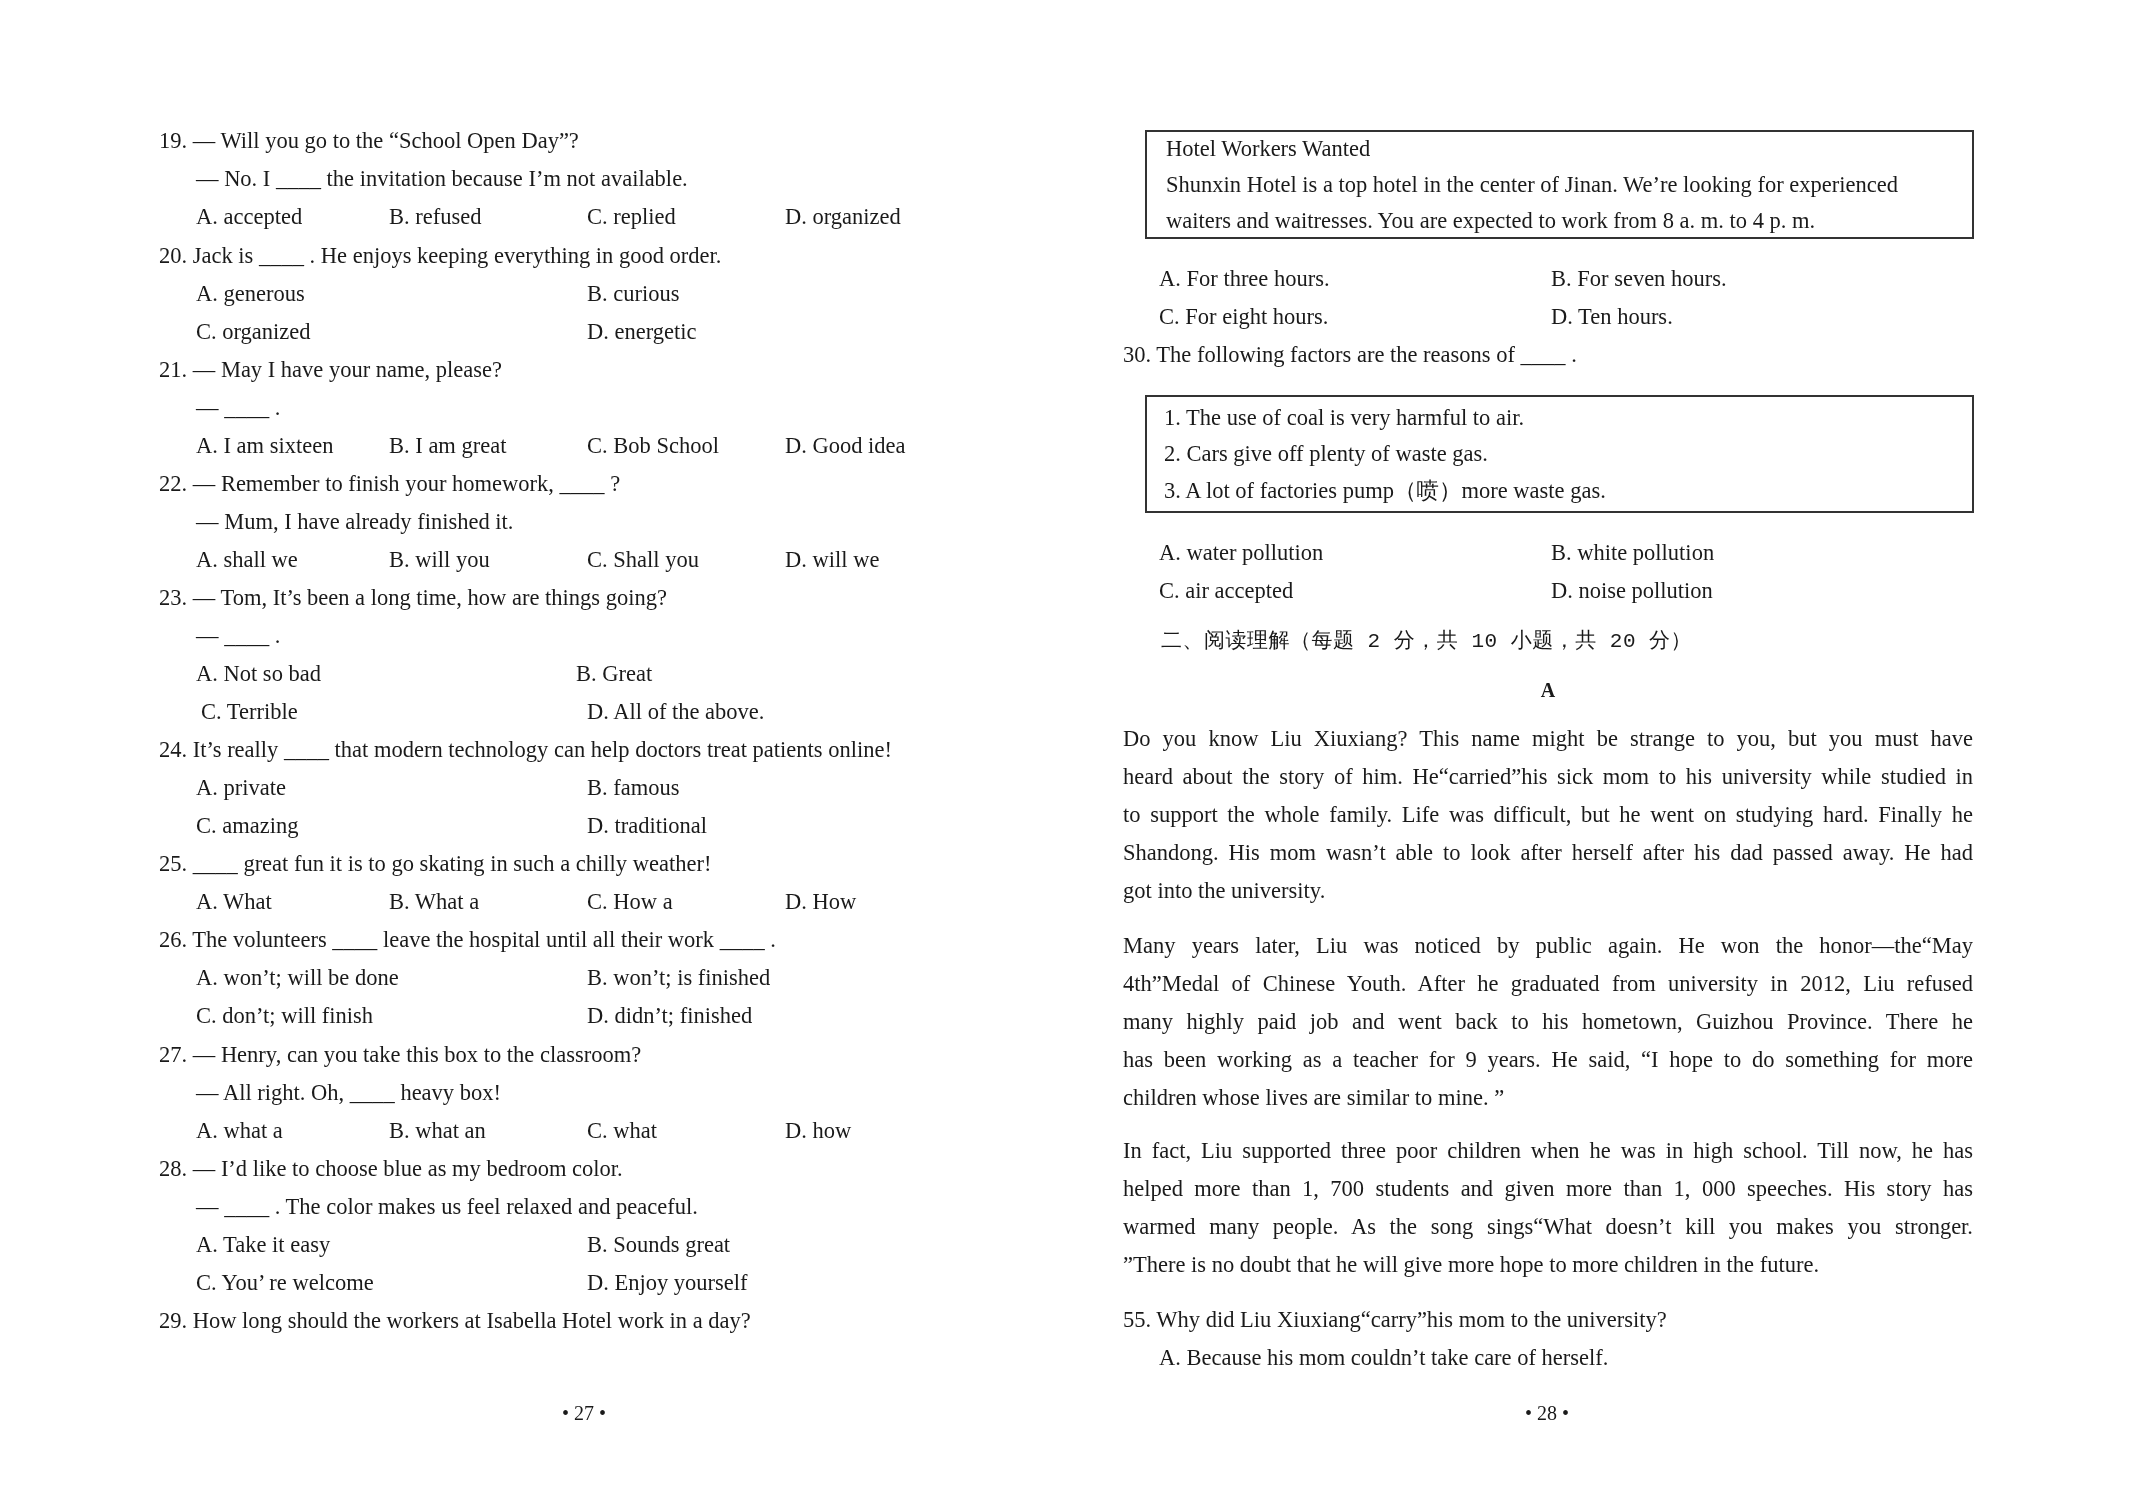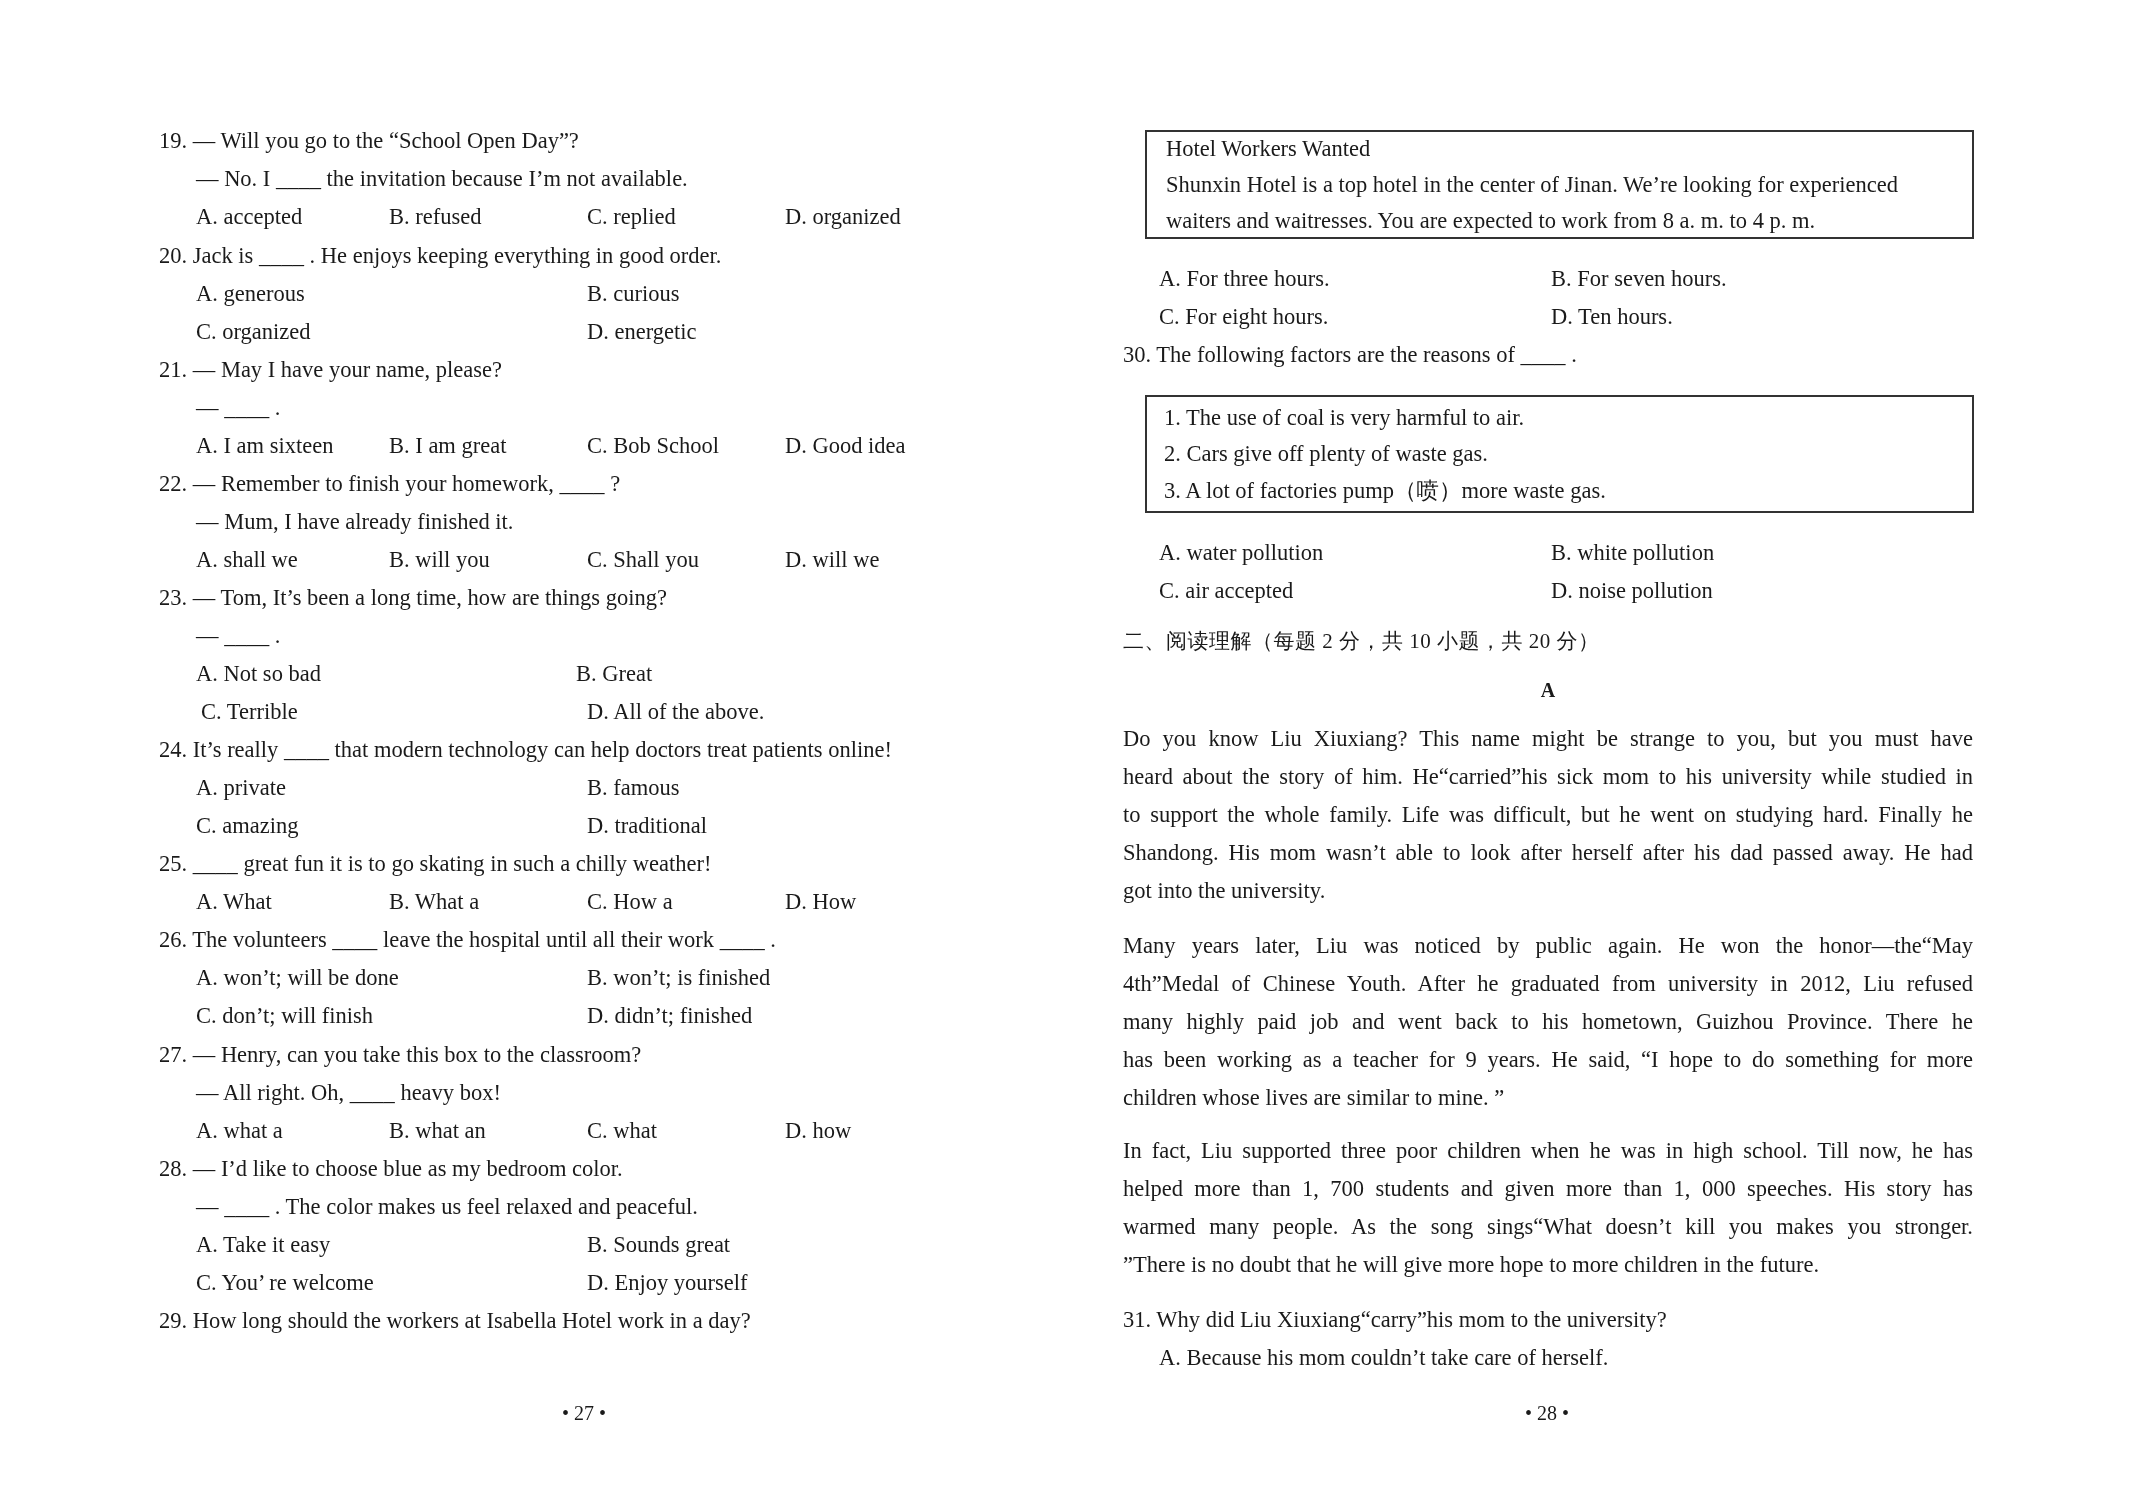--- a/index.html
+++ b/index.html
@@ -2,21 +2,21 @@
 <html><head>
 <meta charset="utf-8">
 <style>
   html, body { margin:0; padding:0; background:#ffffff; }
   body {
     width:2131px; height:1508px; position:relative; overflow:hidden;
     font-family:"Liberation Serif", "DejaVu Serif", serif;
     color:#1a1a1a; font-size:22.5px;
   }
   .ln { position:absolute; white-space:nowrap; line-height:1; transform:translateY(-50%); }
-  .cn { font-family:Liberation Serif, serif; font-size:21px; letter-spacing:0.5px; }
+  .cn { font-family:Liberation Mono, monospace; font-size:21px; letter-spacing:0.5px;margin-left:38px; }
   .box { position:absolute; border:2px solid #333; box-sizing:border-box; }
   .para { position:absolute; left:1123px; width:850px; text-align:justify; text-align-last:justify; line-height:38px; }
   .pline { display:block; height:38px; white-space:nowrap; text-align:justify; text-align-last:justify; }
   .pline.end { text-align-last:left; }
   .pnum { position:absolute; transform:translate(-50%,-50%); font-size:20px; white-space:nowrap; }
   .bold { font-weight:bold; }
 </style>
 </head>
 <body>
 
@@ -172,19 +172,19 @@
   </div>
 
   <div class="para" style="top:1132px">
     <span class="pline">In fact, Liu supported three poor children when he was in high school. Till now, he has</span>
     <span class="pline">helped more than 1, 700 students and given more than 1, 000 speeches. His story has</span>
     <span class="pline">warmed many people. As the song sings“What doesn’t kill you makes you stronger.</span>
     <span class="pline end">”There is no doubt that he will give more hope to more children in the future.</span>
   </div>
 
   <div class="ln" style="left:1123px;top:1320px">
-    <span>31.</span>
+    <span>55.</span>
     <span>Why did Liu Xiuxiang“carry”his mom to the university?</span>
   </div>
   <div class="ln" style="left:1159px;top:1358px">A. Because his mom couldn’t take care of herself.</div>
 
   <div class="pnum" style="left:1547px;top:1413px">• 28 •</div>
 </div>
 
 </body></html>

